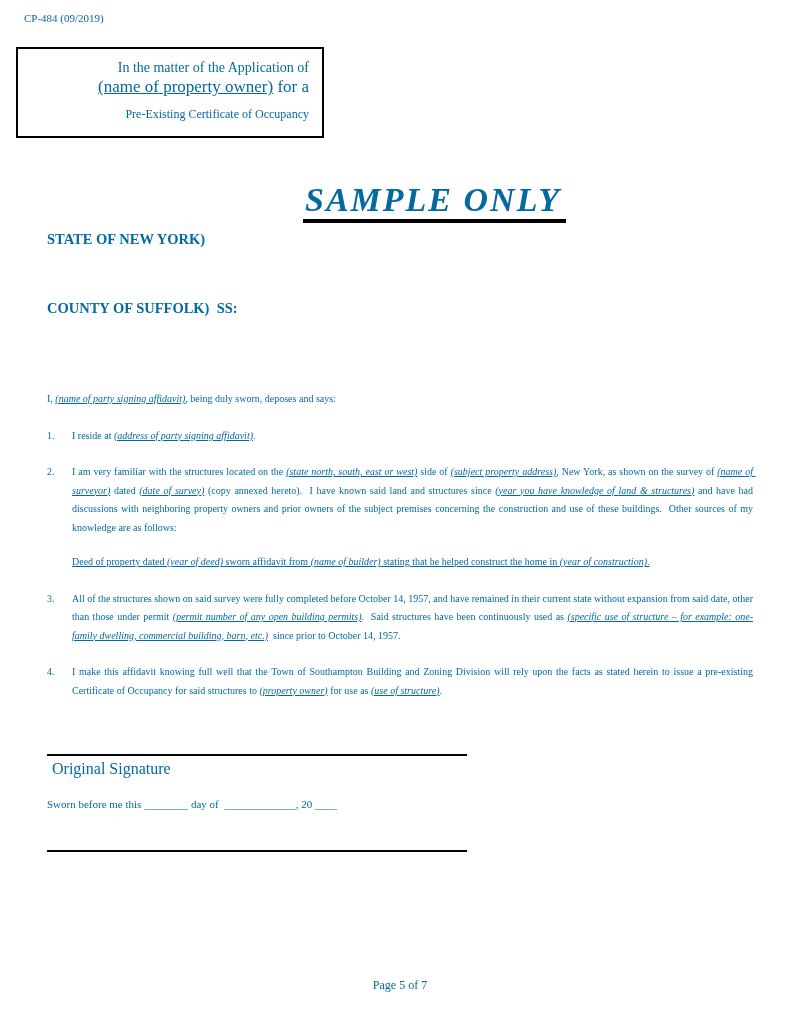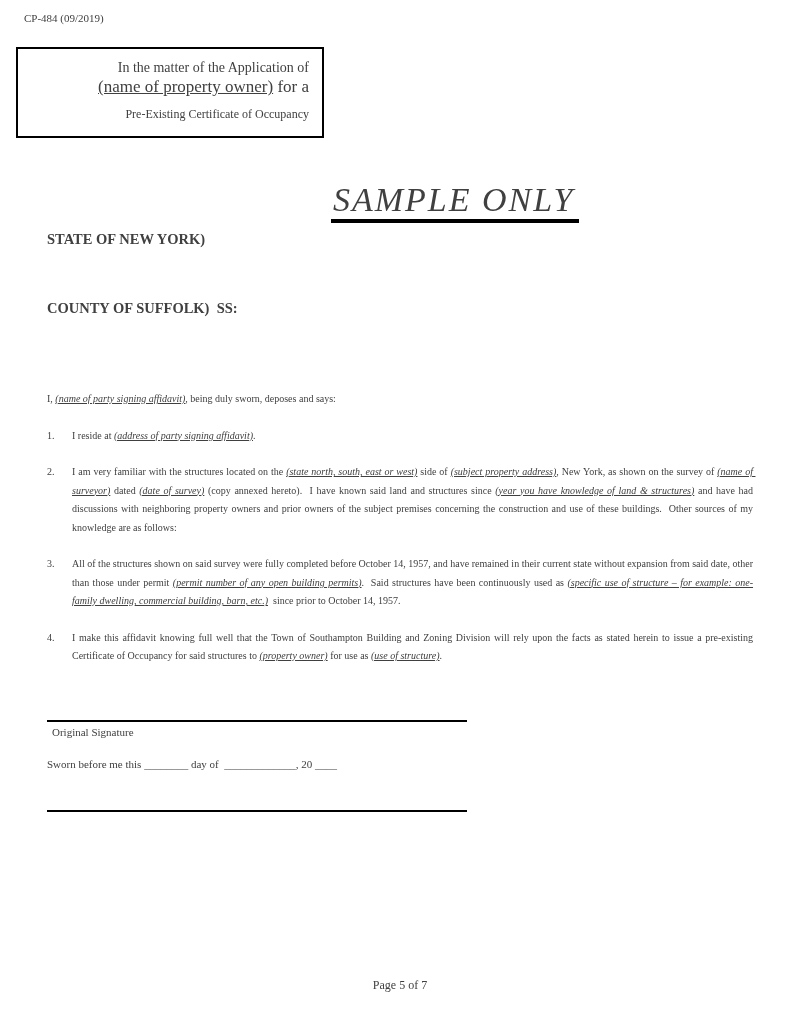--- a/index.html
+++ b/index.html
@@ -1,21 +1,21 @@
 <!DOCTYPE html>
 <html><head>
 <meta charset="utf-8">
 <style>
   html, body { margin: 0; padding: 0; background: #ffffff; }
   .page {
     position: relative;
     width: 800px;
     height: 1035px;
     background: #ffffff;
-    color: #404040;
+    color: #0369a1;
     font-family: "Liberation Serif", serif;
     box-sizing: border-box;
     padding: 14px 47px 0 47px;
     overflow: hidden;
   }
   .form-code {
     position: absolute;
     left: 24px;
     top: 12px;
     font-size: 11px;
@@ -32,41 +32,41 @@
   .hb-line1 { font-size: 14px; }
   .hb-line2 { font-size: 17px; margin-top: 1px; white-space: pre-wrap; }
   .hb-line3 { font-size: 12px; margin-top: 10px; }
   .u  { text-decoration: underline; }
   .iu { font-style: italic; text-decoration: underline; }
   .ui { font-style: italic; text-decoration: underline; }
 
   .caption-row { display: flex; margin-top: 168px; align-items: flex-start; }
   .venue { font-weight: bold; font-size: 14.5px; line-height: 23px; width: 200px; white-space: pre-wrap; }
   .sample {
-    margin-left: 84px;
+    margin-left: 56px;
     font-size: 34px;
-    font-weight: normal;
+    font-weight: bold;
     font-style: italic;
     letter-spacing: 2px;
     border-bottom: 4px solid #000;
     padding: 0 5px 1px 2px;
     line-height: 36px;
   }
 
   .body-text { font-size: 10px; line-height: 18.5px; }
   .intro { margin: 24px 0 0 0; white-space: pre-wrap; }
 
   .item { display: flex; margin-top: 18px; }
   .item .num { width: 25px; flex: none; }
   .item .text { flex: 1; text-align: justify; white-space: pre-wrap; }
 
   .deed { margin: 16px 0 0 25px; text-align: justify; white-space: pre-wrap; }
 
   .sig-line { margin-top: 54px; width: 420px; height: 2px; background: #000; }
-  .sig-label { font-size: 11px; margin-top: 4px; padding-left: 5px; }
+  .sig-label { font-size: 16px; margin-top: 4px; padding-left: 5px; }
   .sworn { margin-top: 20px; font-size: 11px; white-space: pre-wrap; }
   .notary-line { margin-top: 40px; width: 420px; height: 2px; background: #000; }
   .notary-label { font-size: 11.5px; margin-top: 4px; }
 
   .footer {
     position: absolute;
     left: 0; right: 0;
     bottom: 42px;
     text-align: center;
     font-size: 12px;
@@ -98,20 +98,21 @@
   <div class="body-text item">
     <span class="num">1.</span>
     <span class="text"><span>I reside at </span><span class="iu">(address of party signing affidavit)</span><span>.</span></span>
   </div>
 
   <div class="body-text item">
     <span class="num">2.</span>
     <span class="text"><span>I am very familiar with the structures located on the </span><span class="iu">(state north, south, east or west)</span><span> side of </span><span class="iu">(subject property address)</span><span>, New York, as shown on the survey of </span><span class="iu">(name of surveyor)</span><span> dated </span><span class="iu">(date of survey)</span><span> (copy annexed hereto).  I have known said land and structures since </span><span class="iu">(year you have knowledge of land &amp; structures)</span><span> and have had discussions with neighboring property owners and prior owners of the subject premises concerning the construction and use of these buildings.  Other sources of my knowledge are as follows:</span></span>
   </div>
 
+  <p class="body-text deed"><span class="u">Deed of property dated </span><span class="ui">(year of deed)</span><span class="u"> sworn affidavit from </span><span class="ui">(name of builder)</span><span class="u"> stating that he helped construct the home in </span><span class="ui">(year of construction)</span><span class="u">.</span></p>
 
   <div class="body-text item">
     <span class="num">3.</span>
     <span class="text"><span>All of the structures shown on said survey were fully completed before October 14, 1957, and have remained in their current state without expansion from said date, other than those under permit </span><span class="iu">(permit number of any open building permits)</span><span>.  Said structures have been continuously used as </span><span class="iu">(specific use of structure – for example: one-family dwelling, commercial building, barn, etc.)</span><span>  since prior to October 14, 1957.</span></span>
   </div>
 
   <div class="body-text item">
     <span class="num">4.</span>
     <span class="text"><span>I make this affidavit knowing full well that the Town of Southampton Building and Zoning Division will rely upon the facts as stated herein to issue a pre-existing Certificate of Occupancy for said structures to </span><span class="iu">(property owner)</span><span> for use as </span><span class="iu">(use of structure)</span><span>.</span></span>
   </div>

